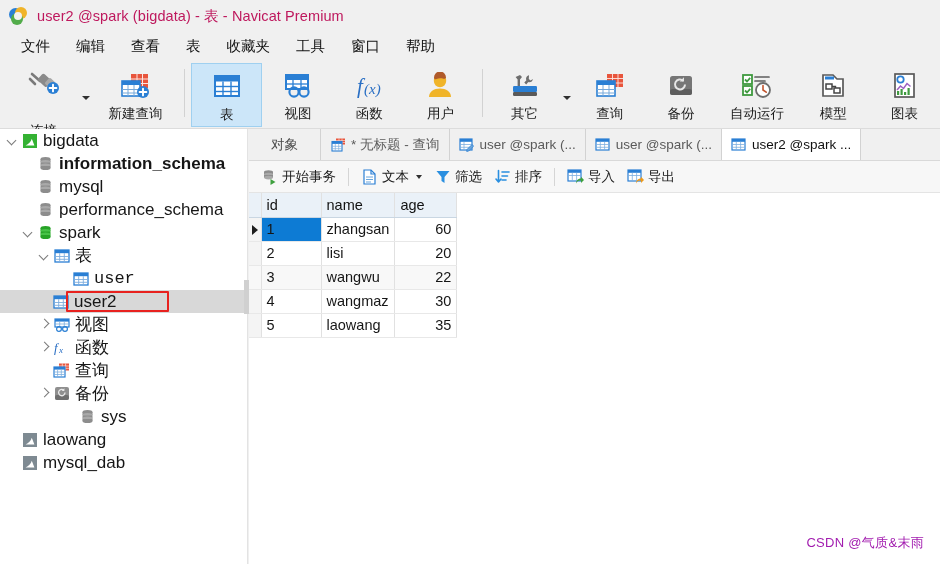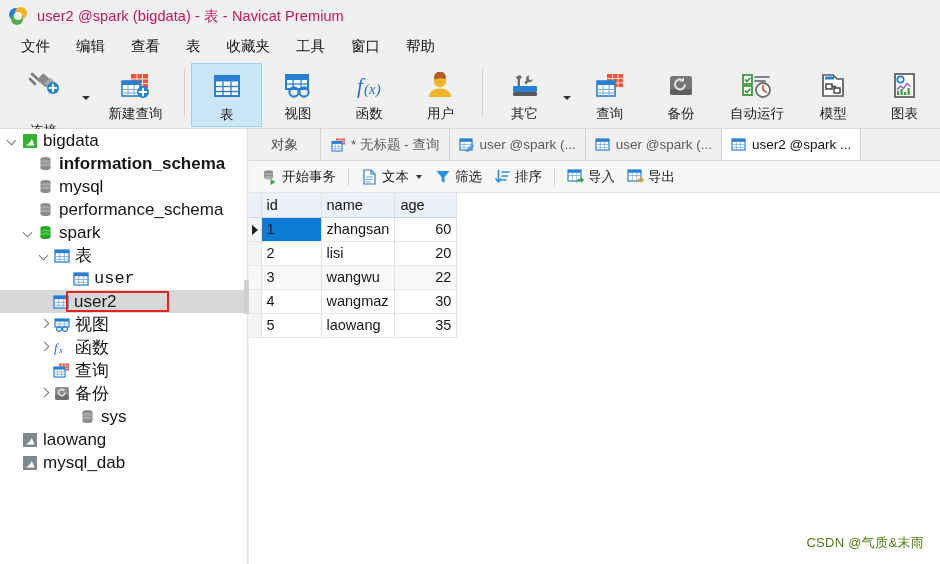--- a/index.html
+++ b/index.html
@@ -162,21 +162,21 @@
     position: absolute; right: 0; top: 64px; width: 24px; height: 371px; background: #f5f5f5;
   }
   #vthumb {
     position: absolute; left: 6px; top: 14px; width: 11px; height: 330px;
     background: #8f8f8f; border-radius: 1px;
   }
 
   
   #watermark {
     position: absolute; right: 16px; bottom: 12px;
-    font-size: 13px; color: #4d7c0f; white-space: nowrap; letter-spacing: .3px;
+    font-size: 13px; color: #a21caf; white-space: nowrap; letter-spacing: .3px;
   }
 </style>
 </head>
 <body>
 
 <div id="app">
 
   <div id="titlebar">
     <div id="app-logo">
       <div class="seg" style="left:1px;top:3px;width:13px;height:13px;background:#2a7fd4;"></div>

